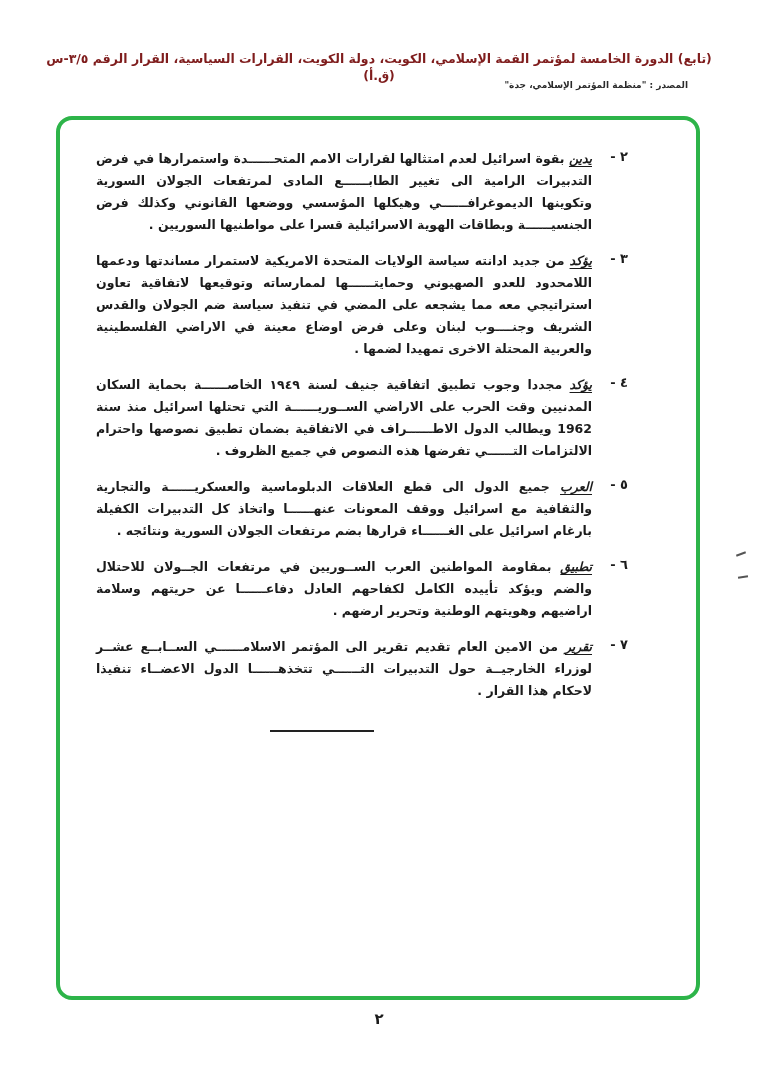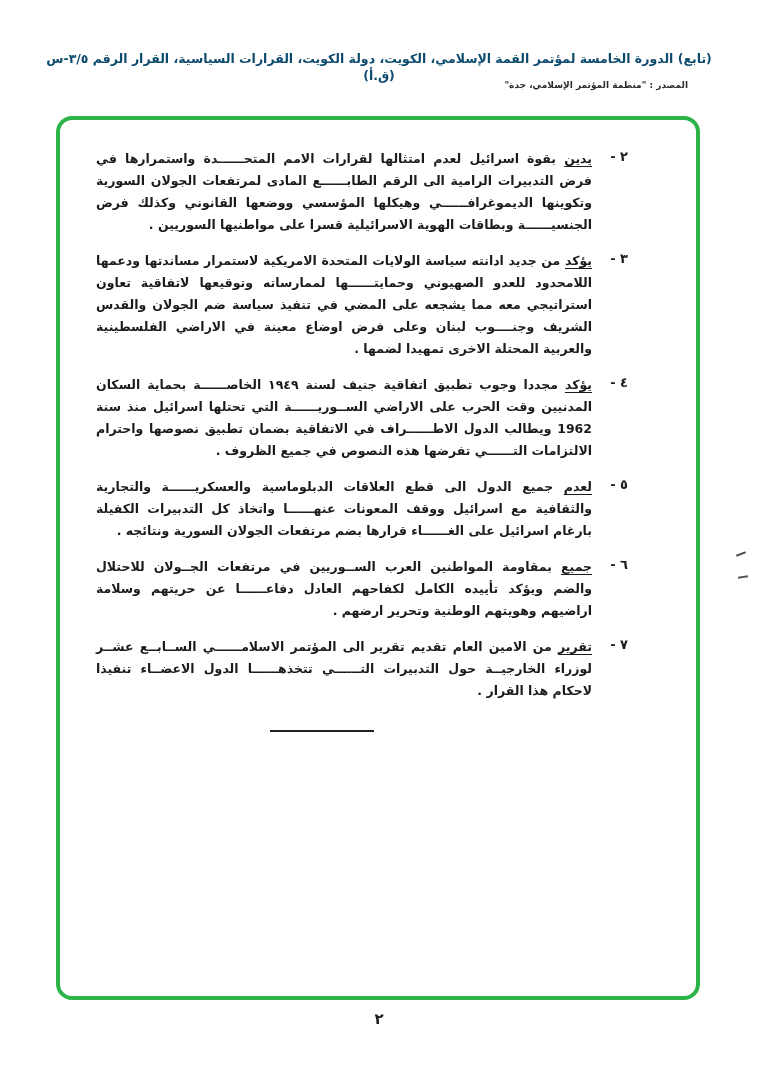--- a/index.html
+++ b/index.html
@@ -17,21 +17,21 @@
     overflow: hidden;
   }
   .header {
     position: absolute;
     top: 50px; left: 34px; right: 34px;
     direction: rtl;
     text-align: center;
     font-size: 12.5px;
     font-weight: bold;
     line-height: 17px;
-    color: #0c4a6e;
+    color: #7f1d1d;
   }
   .source {
     position: absolute;
     top: 80px; right: 70px;
     direction: rtl;
     font-size: 9px;
     font-weight: bold;
     color: #2a2a2a;
   }
   .frame {
@@ -64,20 +64,21 @@
     flex: 1;
     font-size: 12.5px;
     font-weight: bold;
     line-height: 22px;
     text-align: justify;
     color: #1b1b1b;
   }
   .lead {
     text-decoration: underline;
     text-underline-offset: 3px;
+    font-style: italic;
   }
   .divider {
     width: 104px;
     height: 0;
     border-top: 2px solid #222222;
     margin: 28px auto 0 auto;
     transform: translateX(-40px);
   }
   .pageno {
     position: absolute;
@@ -103,41 +104,41 @@
 
   <div class="header">(تابع) الدورة الخامسة لمؤتمر القمة الإسلامي، الكويت، دولة الكويت، القرارات السياسية، القرار الرقم ٣/٥-س (ق.أ)</div>
 
   <div class="source">المصدر :  "منظمة المؤتمر الإسلامي، جدة"</div>
 
   <div class="frame">
     <div class="content">
 
       <div class="item">
         <span class="num">٢ -</span>
-        <p class="body"><span class="lead">يدين</span> <span>بقوة اسرائيل لعدم امتثالها لقرارات الامم المتحــــــدة واستمرارها في فرض التدبيرات الرامية الى الرقم الطابــــــع المادى لمرتفعات الجولان السورية وتكوينها الديموغرافــــــي وهيكلها المؤسسي ووضعها القانوني وكذلك فرض الجنسيــــــة وبطاقات الهوية الاسرائيلية قسرا على مواطنيها السوريين .</span></p>
+        <p class="body"><span class="lead">يدين</span> <span>بقوة اسرائيل لعدم امتثالها لقرارات الامم المتحــــــدة واستمرارها في فرض التدبيرات الرامية الى تغيير الطابــــــع المادى لمرتفعات الجولان السورية وتكوينها الديموغرافــــــي وهيكلها المؤسسي ووضعها القانوني وكذلك فرض الجنسيــــــة وبطاقات الهوية الاسرائيلية قسرا على مواطنيها السوريين .</span></p>
       </div>
 
       <div class="item">
         <span class="num">٣ -</span>
         <p class="body"><span class="lead">يؤكد</span> <span>من جديد ادانته سياسة الولايات المتحدة الامريكية لاستمرار مساندتها ودعمها اللامحدود للعدو الصهيوني وحمايتــــــها لممارساته وتوقيعها لاتفاقية تعاون استراتيجي معه مما يشجعه على المضي في تنفيذ سياسة ضم الجولان والقدس الشريف وجنــــوب لبنان وعلى فرض اوضاع معينة في الاراضي الفلسطينية والعربية المحتلة الاخرى تمهيدا لضمها .</span></p>
       </div>
 
       <div class="item">
         <span class="num">٤ -</span>
         <p class="body"><span class="lead">يؤكد</span> <span>مجددا وجوب تطبيق اتفاقية جنيف لسنة ١٩٤٩ الخاصــــــة بحماية السكان المدنيين وقت الحرب على الاراضي الســوريــــــة التي تحتلها اسرائيل منذ سنة 1962 ويطالب الدول الاطــــــراف في الاتفاقية بضمان تطبيق نصوصها واحترام الالتزامات التــــــي تفرضها هذه النصوص في جميع الظروف .</span></p>
       </div>
 
       <div class="item">
         <span class="num">٥ -</span>
-        <p class="body"><span class="lead">لعدم</span> <span>جميع الدول الى قطع العلاقات الدبلوماسية والعسكريــــــة والتجارية والثقافية مع اسرائيل ووقف المعونات عنهــــــا واتخاذ كل التدبيرات الكفيلة بارغام اسرائيل على الغــــــاء قرارها بضم مرتفعات الجولان السورية ونتائجه .</span></p>
+        <p class="body"><span class="lead">العرب</span> <span>جميع الدول الى قطع العلاقات الدبلوماسية والعسكريــــــة والتجارية والثقافية مع اسرائيل ووقف المعونات عنهــــــا واتخاذ كل التدبيرات الكفيلة بارغام اسرائيل على الغــــــاء قرارها بضم مرتفعات الجولان السورية ونتائجه .</span></p>
       </div>
 
       <div class="item">
         <span class="num">٦ -</span>
-        <p class="body"><span class="lead">جميع</span> <span>بمقاومة المواطنين العرب الســوريين في مرتفعات الجــولان للاحتلال والضم ويؤكد تأييده الكامل لكفاحهم العادل دفاعــــــا عن حريتهم وسلامة اراضيهم وهويتهم الوطنية وتحرير ارضهم .</span></p>
+        <p class="body"><span class="lead">تطبيق</span> <span>بمقاومة المواطنين العرب الســوريين في مرتفعات الجــولان للاحتلال والضم ويؤكد تأييده الكامل لكفاحهم العادل دفاعــــــا عن حريتهم وسلامة اراضيهم وهويتهم الوطنية وتحرير ارضهم .</span></p>
       </div>
 
       <div class="item">
         <span class="num">٧ -</span>
         <p class="body"><span class="lead">تقرير</span> <span>من الامين العام تقديم تقرير الى المؤتمر الاسلامــــــي الســابــع عشــر لوزراء الخارجيــة حول التدبيرات التــــــي تتخذهــــــا الدول الاعضــاء تنفيذا لاحكام هذا القرار .</span></p>
       </div>
 
       <div class="divider"></div>
 
     </div>

